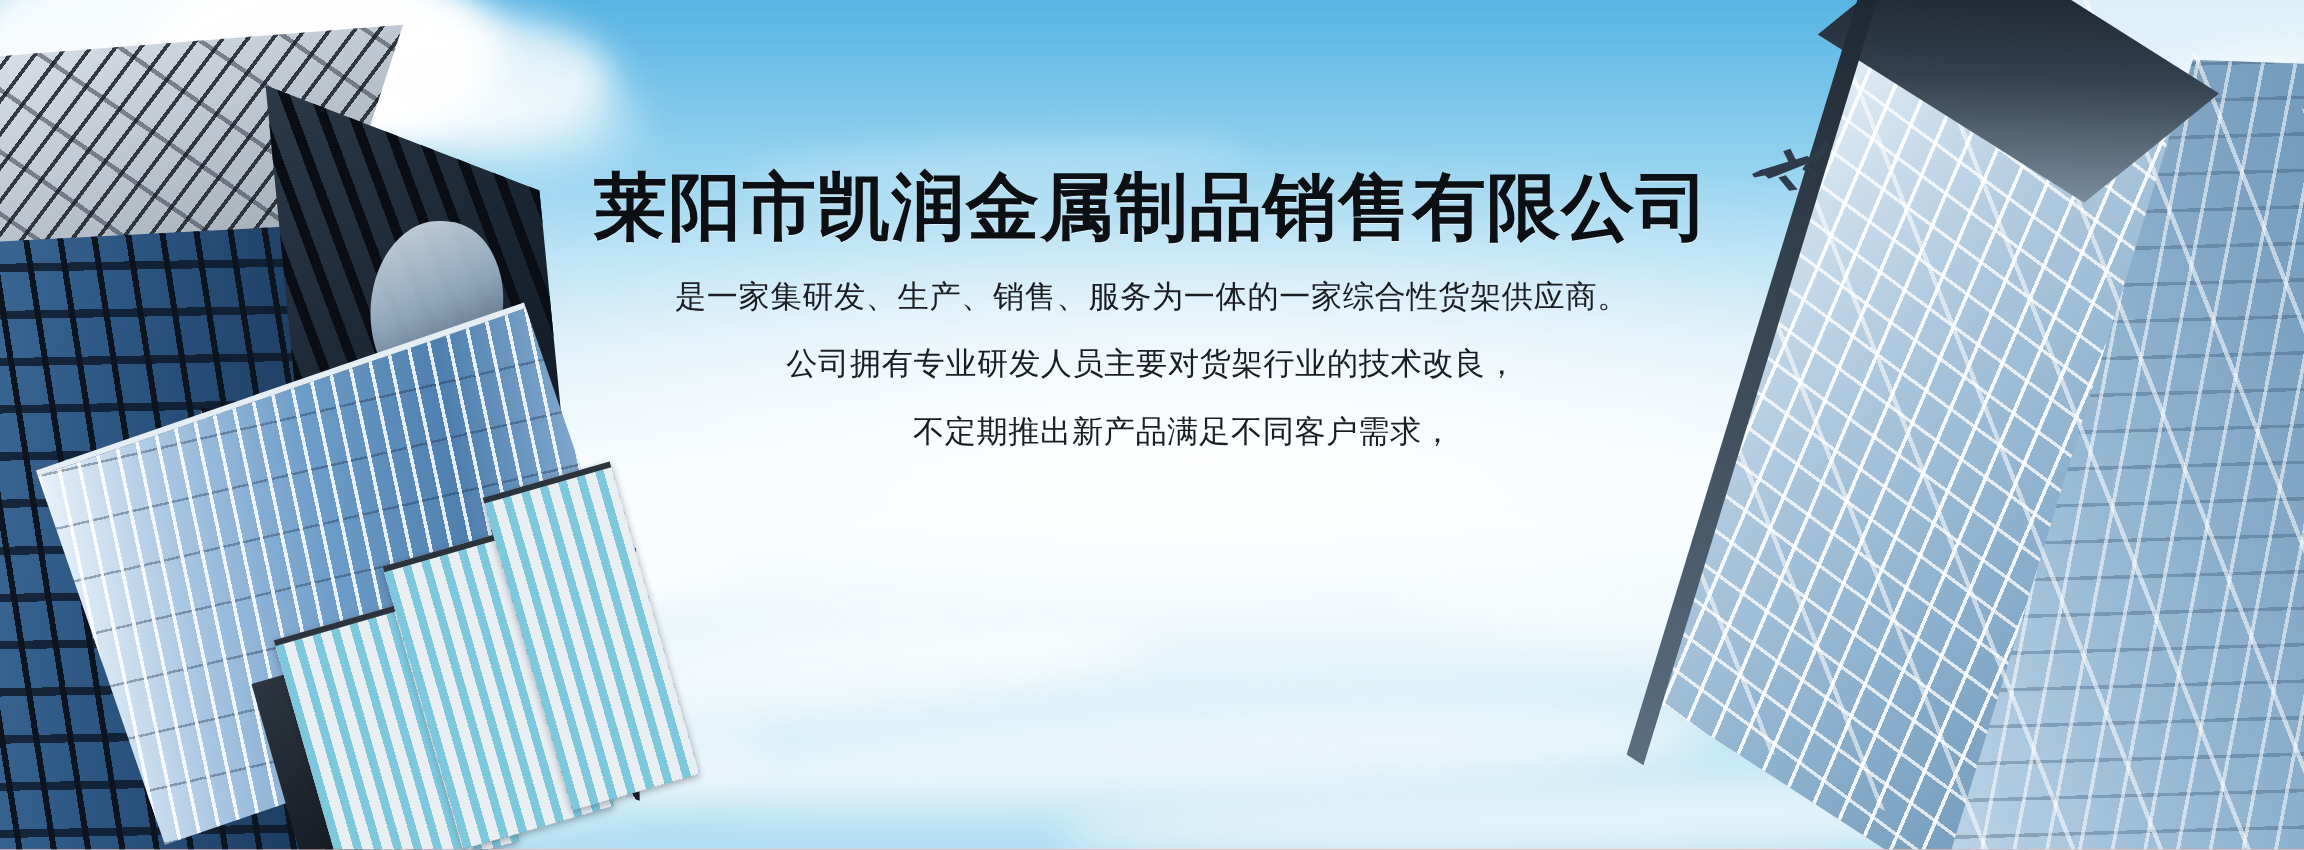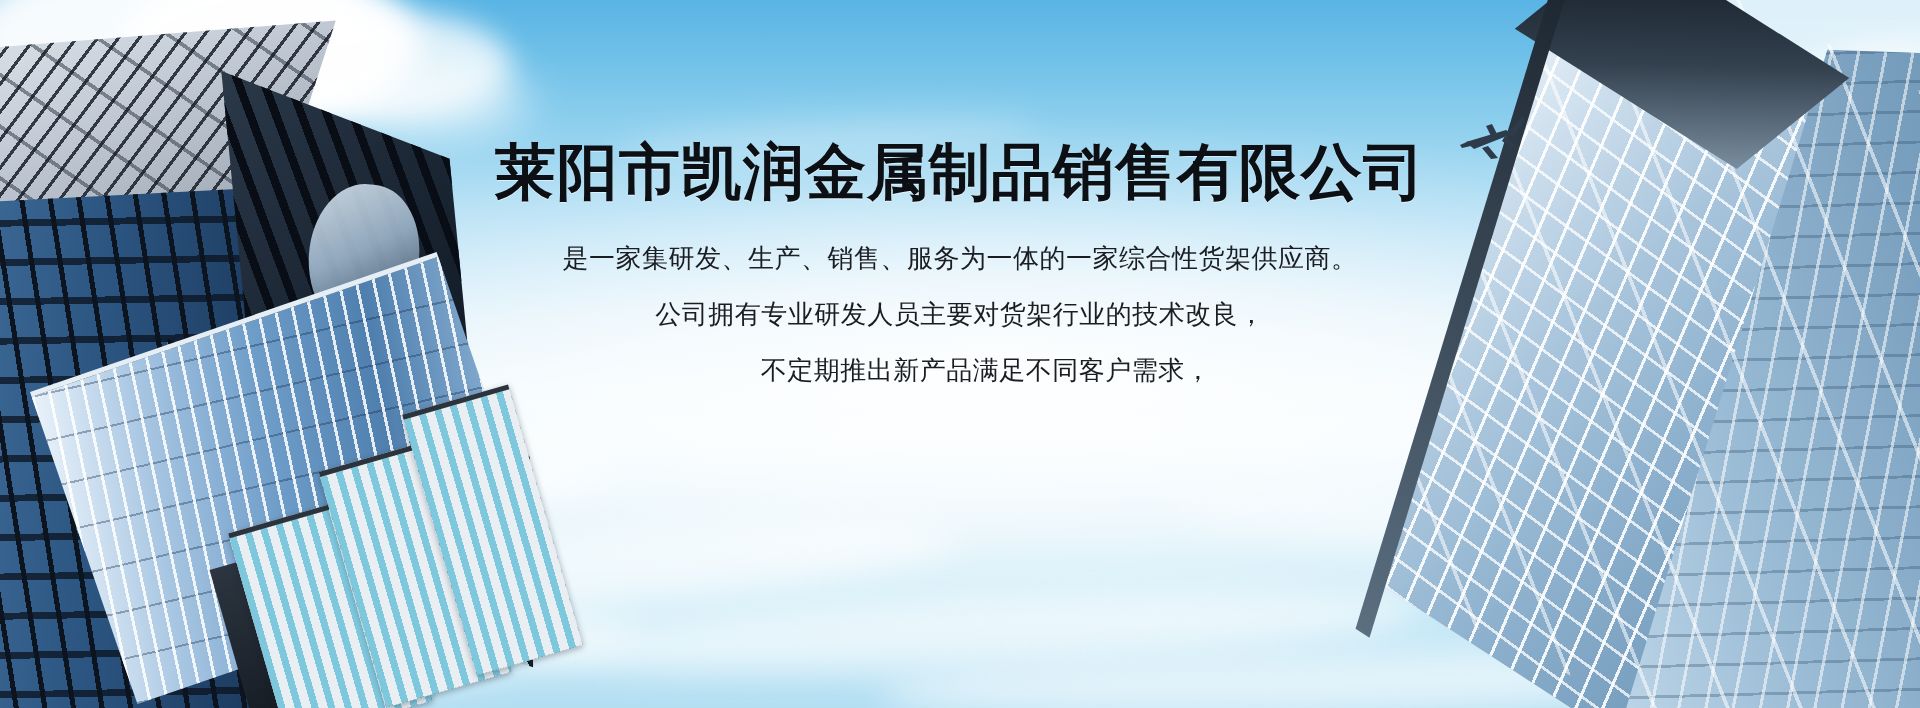--- a/index.html
+++ b/index.html
@@ -186,22 +186,21 @@
   .headline{
     font-size:61px;
     line-height:1.08;
     font-weight:bold;
     letter-spacing:1px;
     color:#0c0f13;
     text-shadow:0 1px 0 rgba(255,255,255,.55);
     white-space:nowrap;
   }
   .sub{
-    margin-top:40px;
-    font-family:Liberation Serif, serif;
+    margin-top:28px;
   }
   .sub .ln{
     font-size:26px;
     line-height:1.0;
     color:#1a1d21;
     margin:0 0 30px 0;
     letter-spacing:.5px;
     white-space:nowrap;
   }
   .sub .ln:nth-child(3){ padding-left:52px; }

